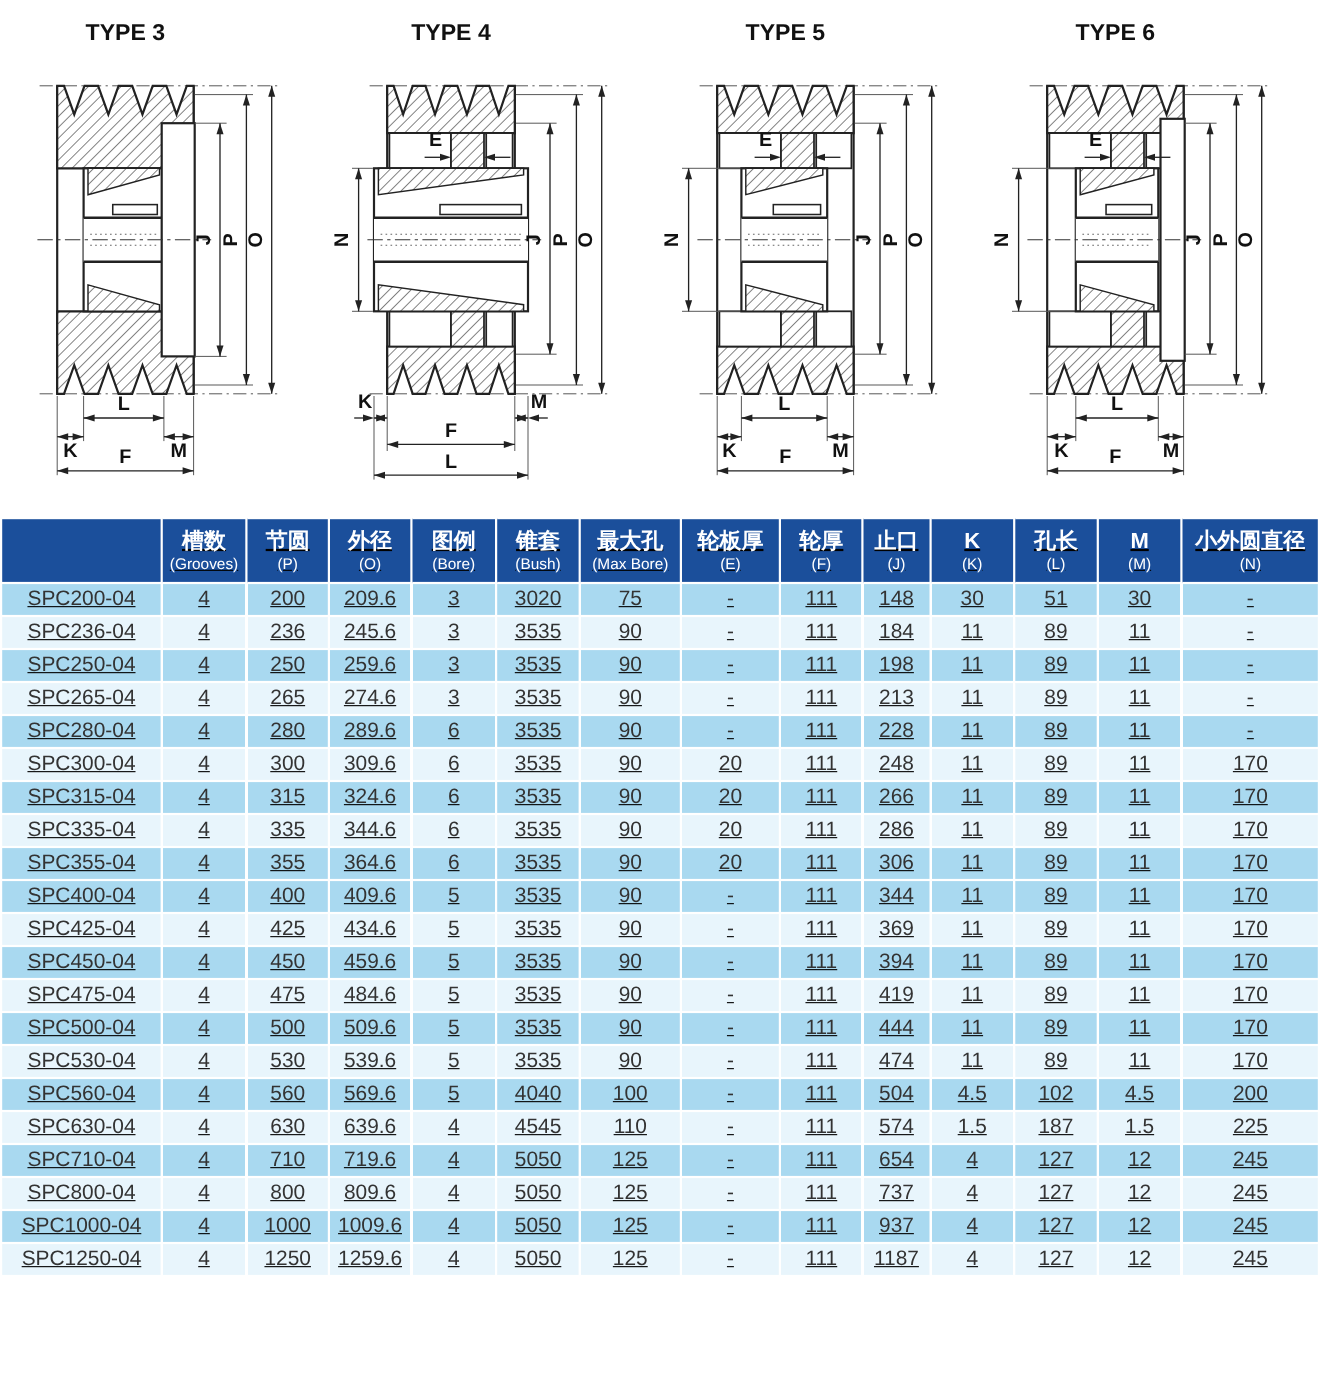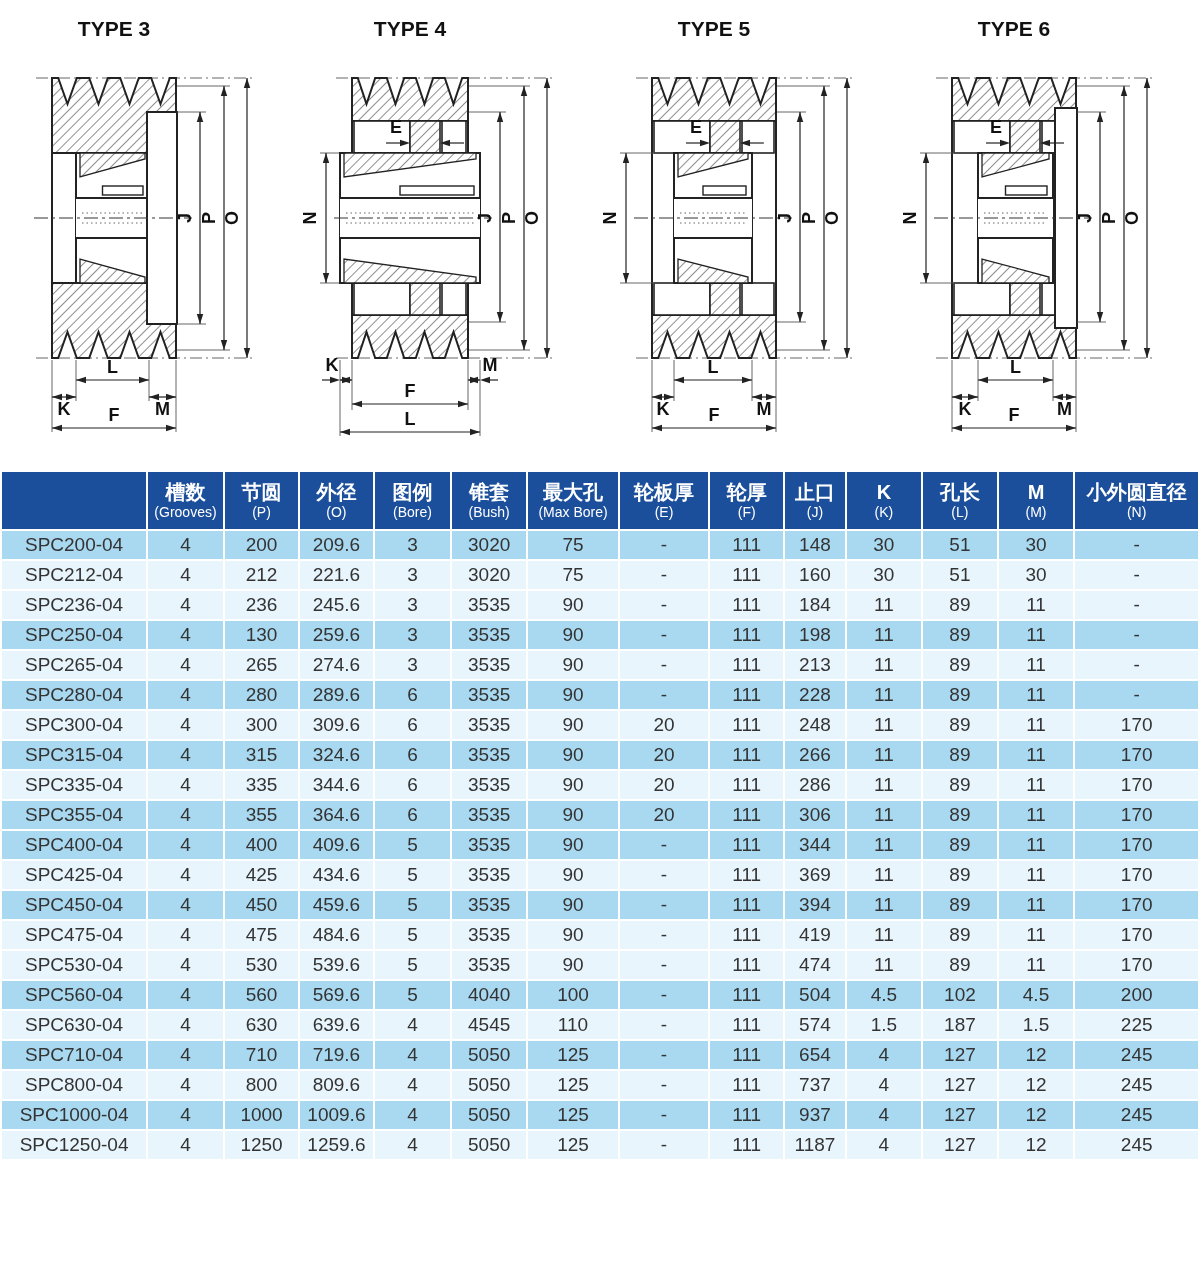--- a/index.html
+++ b/index.html
@@ -1,17 +1,17 @@
 <!DOCTYPE html>
 <html><head>
 <meta charset="utf-8">
 <style>
   html,body{margin:0;padding:0;background:#fff;}
   body{width:1200px;font-family:"Liberation Sans",sans-serif;}
-  .page{width:1200px;height:1265px;display:flex;flex-direction:column;overflow:hidden;}
+  .page{width:1200px;height:1265px;display:flex;flex-direction:column;overflow:hidden;text-decoration:underline;}
   .diagrams{height:470px;display:flex;flex-direction:row;}
   .diagram{width:300px;height:470px;}
   .diagram svg{display:block;}
   table.spec{width:1200px;border-collapse:collapse;table-layout:fixed;padding-left:20px;}
   table.spec th{background:#1b4f9b;color:#ffffff;border:2px solid #ffffff;padding:8px 1px;vertical-align:middle;}
   table.spec th .zh{font-size:20px;font-weight:bold;line-height:24px;}
   table.spec th .en{font-size:14px;font-weight:normal;line-height:17px;}
   table.spec td{height:28px;line-height:28px;text-align:center;font-size:19px;color:#333333;
     border:2px solid #ffffff;padding:0;white-space:nowrap;overflow:hidden;}
   tr.odd td{background:#a9d9f0;}
@@ -420,55 +420,39 @@
           <td>75</td>
           <td>-</td>
           <td>111</td>
           <td>148</td>
           <td>30</td>
           <td>51</td>
           <td>30</td>
           <td>-</td>
         </tr>
         <tr class="even">
-          <td>SPC212-04</td>
-          <td>4</td>
-          <td>212</td>
-          <td>221.6</td>
-          <td>3</td>
-          <td>3020</td>
-          <td>75</td>
-          <td>-</td>
-          <td>111</td>
-          <td>160</td>
-          <td>30</td>
-          <td>51</td>
-          <td>30</td>
-          <td>-</td>
-        </tr>
-        <tr class="even">
           <td>SPC236-04</td>
           <td>4</td>
           <td>236</td>
           <td>245.6</td>
           <td>3</td>
           <td>3535</td>
           <td>90</td>
           <td>-</td>
           <td>111</td>
           <td>184</td>
           <td>11</td>
           <td>89</td>
           <td>11</td>
           <td>-</td>
         </tr>
         <tr class="odd">
           <td>SPC250-04</td>
           <td>4</td>
-          <td>130</td>
+          <td>250</td>
           <td>259.6</td>
           <td>3</td>
           <td>3535</td>
           <td>90</td>
           <td>-</td>
           <td>111</td>
           <td>198</td>
           <td>11</td>
           <td>89</td>
           <td>11</td>
@@ -622,20 +606,36 @@
           <td>SPC475-04</td>
           <td>4</td>
           <td>475</td>
           <td>484.6</td>
           <td>5</td>
           <td>3535</td>
           <td>90</td>
           <td>-</td>
           <td>111</td>
           <td>419</td>
+          <td>11</td>
+          <td>89</td>
+          <td>11</td>
+          <td>170</td>
+        </tr>
+        <tr class="odd">
+          <td>SPC500-04</td>
+          <td>4</td>
+          <td>500</td>
+          <td>509.6</td>
+          <td>5</td>
+          <td>3535</td>
+          <td>90</td>
+          <td>-</td>
+          <td>111</td>
+          <td>444</td>
           <td>11</td>
           <td>89</td>
           <td>11</td>
           <td>170</td>
         </tr>
         <tr class="even">
           <td>SPC530-04</td>
           <td>4</td>
           <td>530</td>
           <td>539.6</td>

